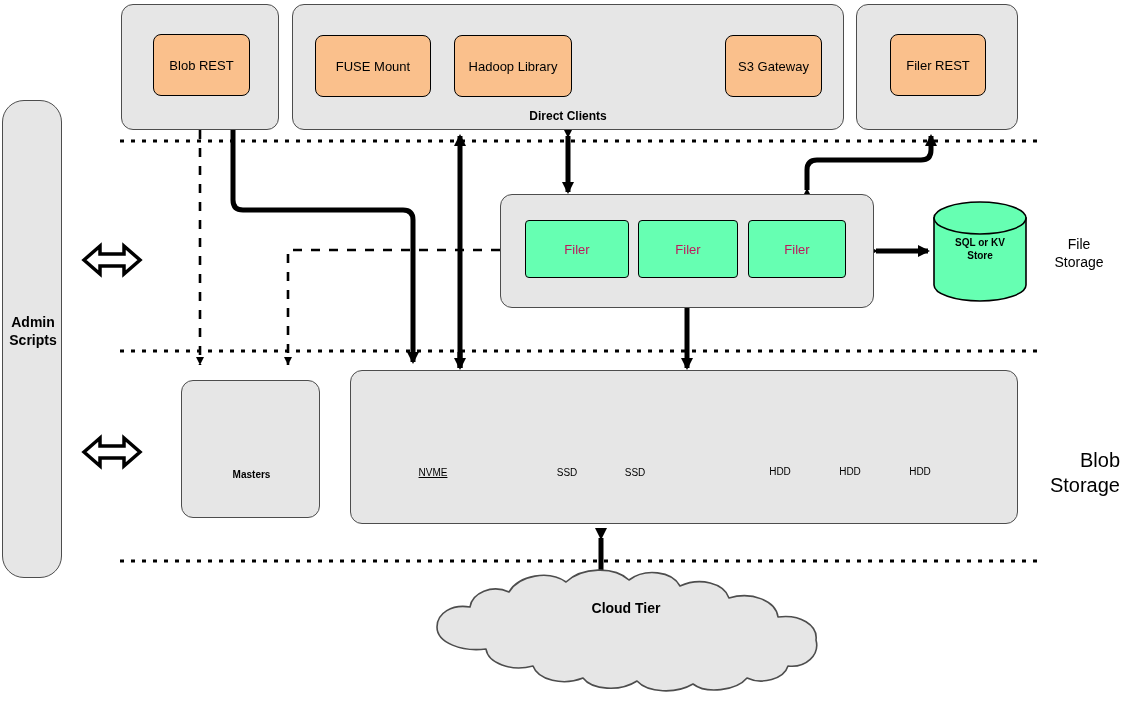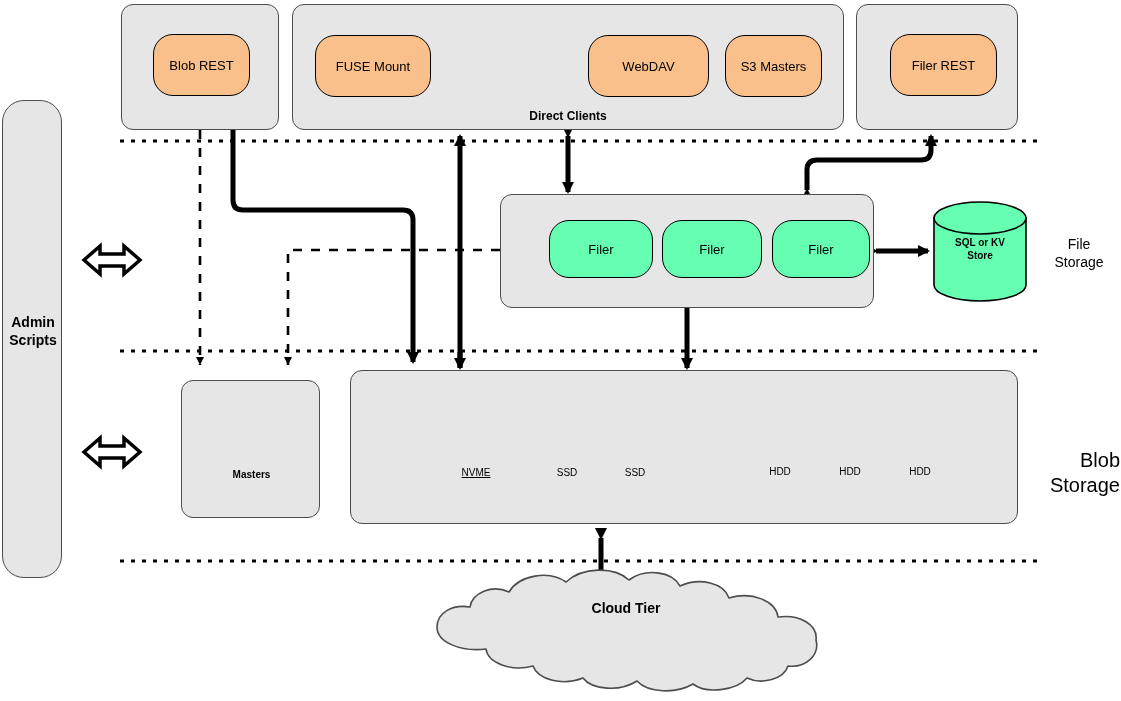--- a/index.html
+++ b/index.html
@@ -2,24 +2,24 @@
 <html><head>
 <meta charset="utf-8">
 <style>
   html,body{margin:0;padding:0;background:#ffffff;}
   body{font-family:"Liberation Sans",sans-serif;}
   #stage{position:relative;width:1121px;height:701px;overflow:hidden;background:#fff;}
   svg{position:absolute;left:0;top:0;}
   .lbl{position:absolute;font-size:10px;color:#000;text-align:center;line-height:1.25;}
   .bold{font-weight:bold;}
   .grp{position:absolute;background:#e6e6e6;border:1px solid #4d4d4d;border-radius:12px;box-sizing:border-box;}
-  .orange{position:absolute;background:#fac08c;border:1px solid #000;border-radius:20px;box-sizing:border-box;
+  .orange{position:absolute;background:#fac08c;border:1px solid #000;border-radius:8px;box-sizing:border-box;
           display:flex;align-items:center;justify-content:center;font-size:13px;color:#000;}
-  .green{position:absolute;background:#66ffb2;border:1px solid #000;border-radius:20px;box-sizing:border-box;
-         display:flex;align-items:center;justify-content:center;font-size:13px;color:#000000;margin-left:24px;}
+  .green{position:absolute;background:#66ffb2;border:1px solid #000;border-radius:4px;box-sizing:border-box;
+         display:flex;align-items:center;justify-content:center;font-size:13px;color:#be185d;}
   .cap{position:absolute;font-size:12px;color:#000;width:100%;text-align:center;font-weight:bold;}
   .sidelbl{position:absolute;font-size:14px;color:#000;text-align:center;line-height:1.3;}
 </style>
 </head>
 <body>
 
 <div id="stage">
 
   <svg width="1121" height="701">
     <defs>
@@ -188,27 +188,27 @@
       <span>Scripts</span>
     </div>
   </div>
 
   <div class="grp" style="left:121px;top:4px;width:158px;height:126px;">
     <div class="orange" style="left:31px;top:29px;width:97px;height:62px;">Blob REST</div>
   </div>
 
   <div class="grp" style="left:292px;top:4px;width:552px;height:126px;padding-left:44px;">
     <div class="orange" style="left:22px;top:30px;width:116px;height:62px;">FUSE Mount</div>
-    <div class="orange" style="left:295px;top:30px;width:121px;height:62px;">WebDAV</div>
-    <div class="orange" style="left:432px;top:30px;width:97px;height:62px;">S3 Masters</div>
+    <div class="orange" style="left:161px;top:30px;width:118px;height:62px;">Hadoop Library</div>
+    <div class="orange" style="left:432px;top:30px;width:97px;height:62px;">S3 Gateway</div>
     <div class="cap" style="left:0;top:104px;">Direct Clients</div>
   </div>
 
   <div class="grp" style="left:856px;top:4px;width:162px;height:126px;">
-    <div class="orange" style="left:33px;top:29px;width:107px;height:62px;">Filer REST</div>
+    <div class="orange" style="left:33px;top:29px;width:96px;height:62px;">Filer REST</div>
   </div>
 
   <div class="grp" style="left:500px;top:194px;width:374px;height:114px;">
     <div class="green" style="left:24px;top:25px;width:104px;height:58px;">Filer</div>
     <div class="green" style="left:137px;top:25px;width:100px;height:58px;">Filer</div>
     <div class="green" style="left:247px;top:25px;width:98px;height:58px;">Filer</div>
   </div>
 
   <div class="lbl bold" style="left:930px;top:237px;width:100px;">
     <span>SQL or KV</span><br>
@@ -220,21 +220,21 @@
     <span>Storage</span>
   </div>
 
   <div class="grp" style="left:181px;top:380px;width:139px;height:138px;">
     <div class="lbl bold" style="left:0;top:88px;width:139px;">Masters</div>
   </div>
 
   <div class="grp" style="left:350px;top:370px;width:668px;height:154px;">
   </div>
 
-  <div class="lbl" style="left:441px;top:467px;width:70px;text-decoration:underline;">NVME</div>
+  <div class="lbl" style="left:398px;top:467px;width:70px;text-decoration:underline;">NVME</div>
   <div class="lbl" style="left:537px;top:467px;width:60px;">SSD</div>
   <div class="lbl" style="left:605px;top:467px;width:60px;">SSD</div>
   <div class="lbl" style="left:751px;top:466px;width:58px;">HDD</div>
   <div class="lbl" style="left:821px;top:466px;width:58px;">HDD</div>
   <div class="lbl" style="left:891px;top:466px;width:58px;">HDD</div>
 
   <div class="lbl" style="left:1038px;top:448px;width:82px;font-size:20px;text-align:right;">
     <span>Blob</span><br>
     <span>Storage</span>
   </div>

